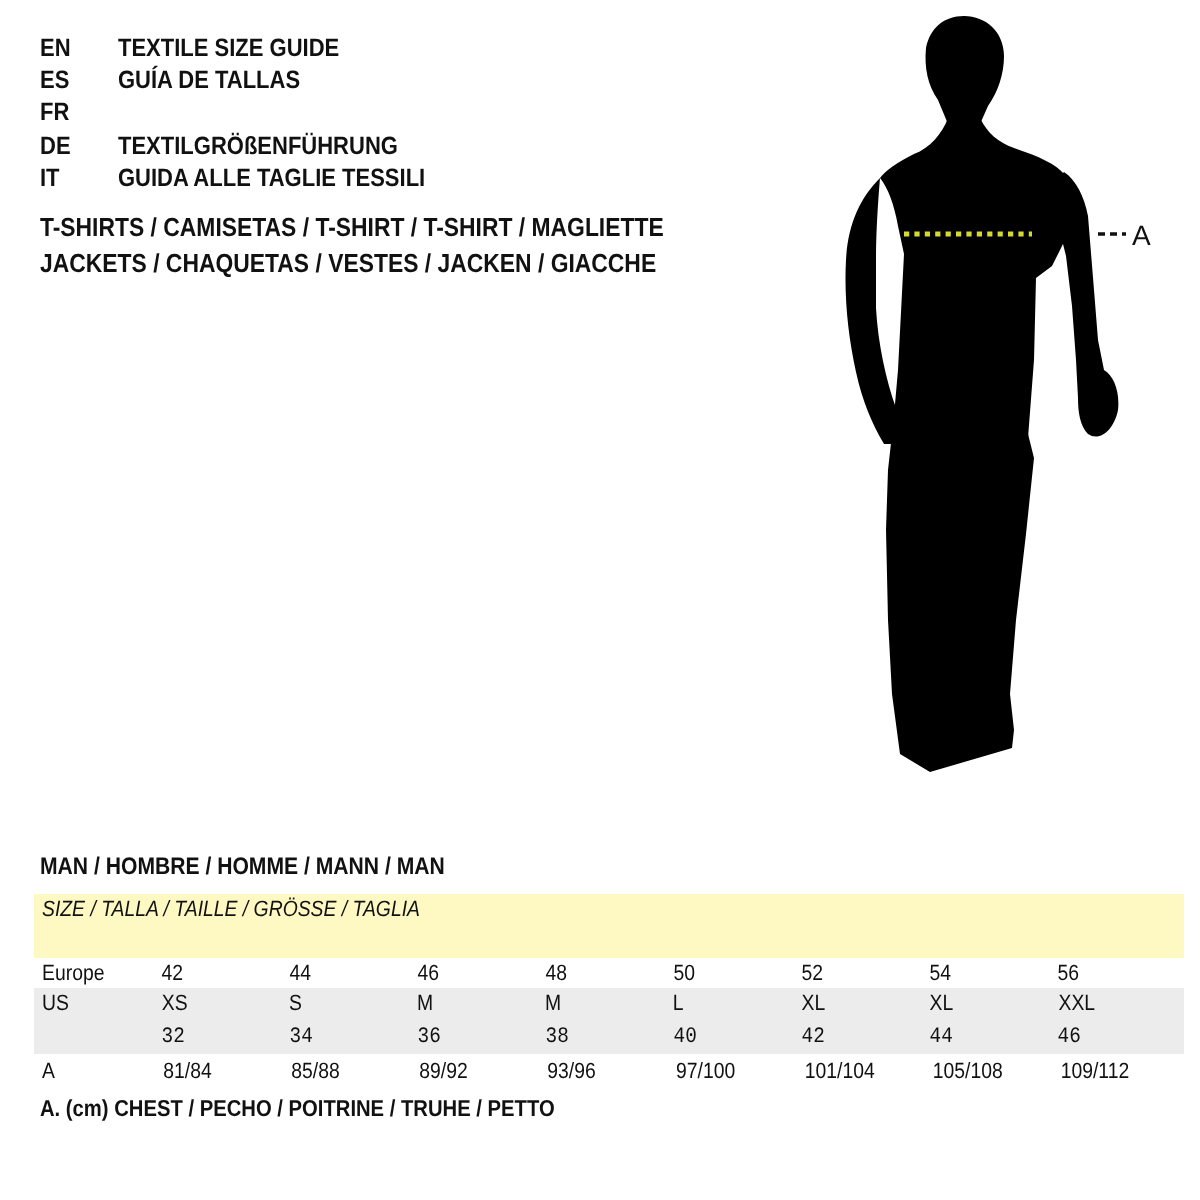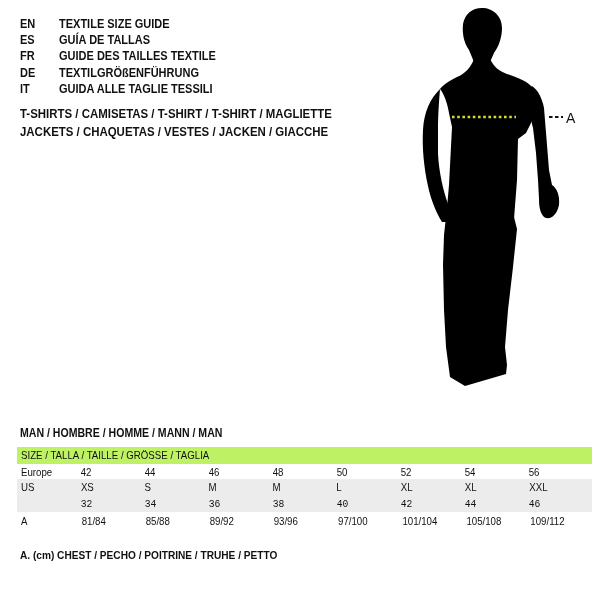--- a/index.html
+++ b/index.html
@@ -19,21 +19,21 @@
   
   #figure-wrap{position:absolute;left:413px;top:5px;width:165px;height:385px;}
   #figure-wrap svg{display:block;}
   #measure-label{font:14px "Liberation Sans",sans-serif;fill:#111;}
 
   
   #section-title{position:absolute;left:20px;top:426px;font-size:12px;font-weight:bold;}
 
   
   #size-table{position:absolute;left:17px;top:447px;width:575px;font-size:11px;}
-  .t-head{height:17px;line-height:16px;background:#bef264;padding-left:4px;}
+  .t-head{height:32px;line-height:16px;background:#fef9c3;padding-left:4px;font-style:italic;}
   .t-row{display:flex;align-items:center;}
   .t-row .lbl{flex:0 0 59px;padding-left:4px;}
   .t-row .c{flex:1;}
   .row-europe{height:15px;}
   .band{background:#ececec;}
   .row-us{height:16px;}
   .row-num{height:17px;font-family:Liberation Mono, monospace;}
   .row-a{height:17px;}
 
   
@@ -48,21 +48,20 @@
     <div class="lang-row">
       <span class="lang-code"><span class="cxl">EN</span></span>
       <span><span class="cxl">TEXTILE SIZE GUIDE</span></span>
     </div>
     <div class="lang-row">
       <span class="lang-code"><span class="cxl">ES</span></span>
       <span><span class="cxl">GUÍA DE TALLAS</span></span>
     </div>
     <div class="lang-row">
       <span class="lang-code"><span class="cxl">FR</span></span>
-      <span><span class="cxl">GUIDE DES TAILLES TEXTILE</span></span>
     </div>
     <div class="lang-row">
       <span class="lang-code"><span class="cxl">DE</span></span>
       <span><span class="cxl">TEXTILGRÖßENFÜHRUNG</span></span>
     </div>
     <div class="lang-row">
       <span class="lang-code"><span class="cxl">IT</span></span>
       <span><span class="cxl">GUIDA ALLE TAGLIE TESSILI</span></span>
     </div>
   </div>

